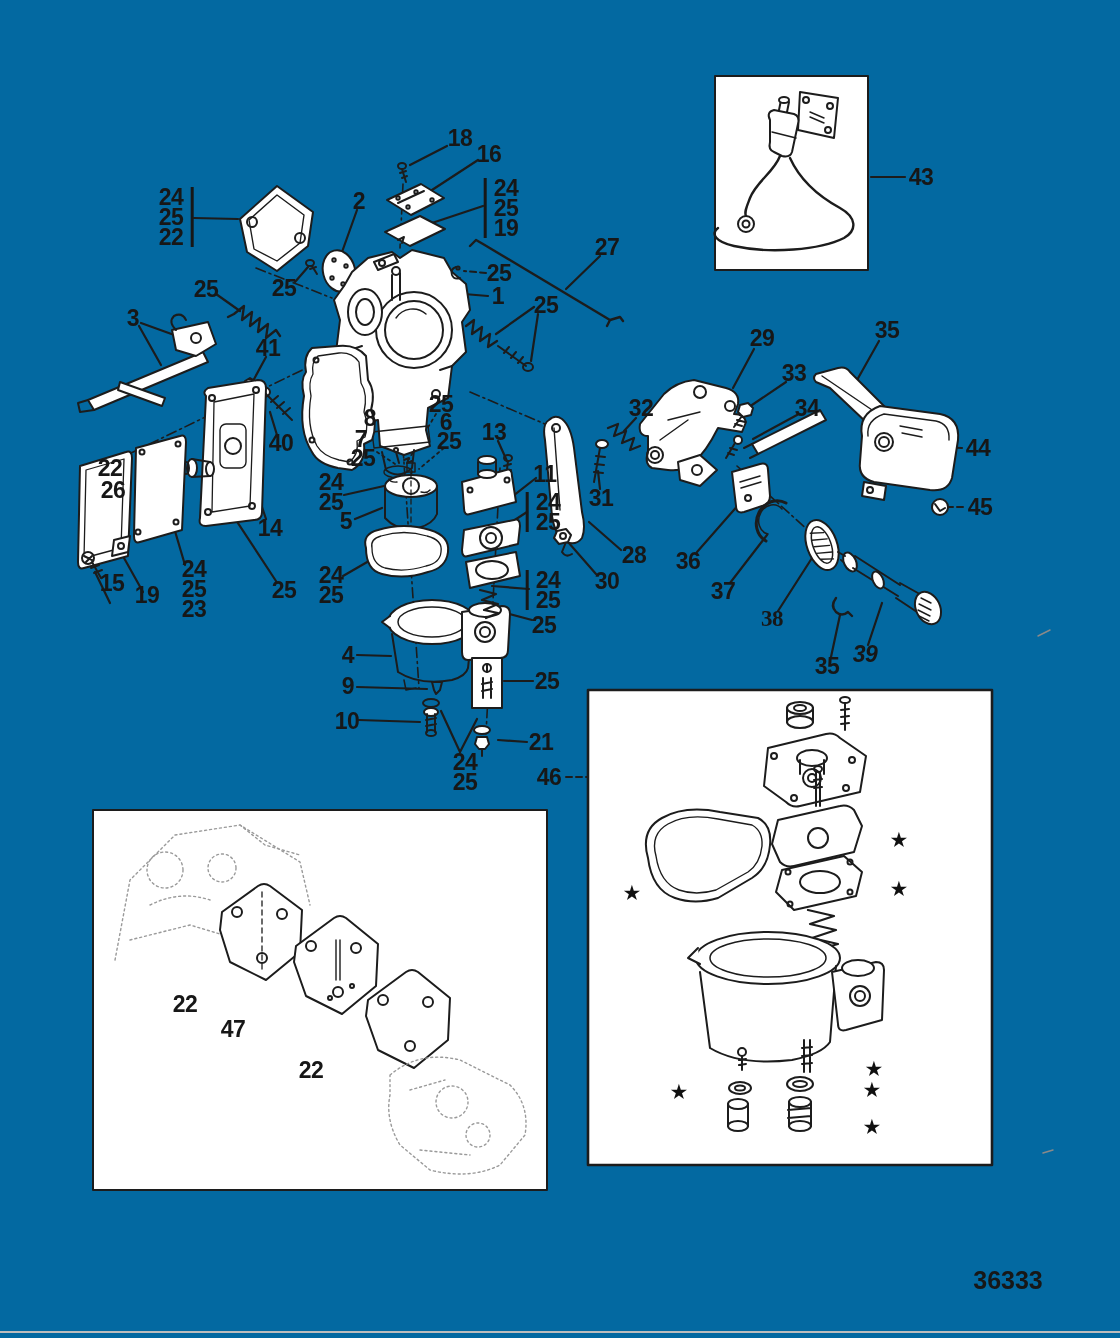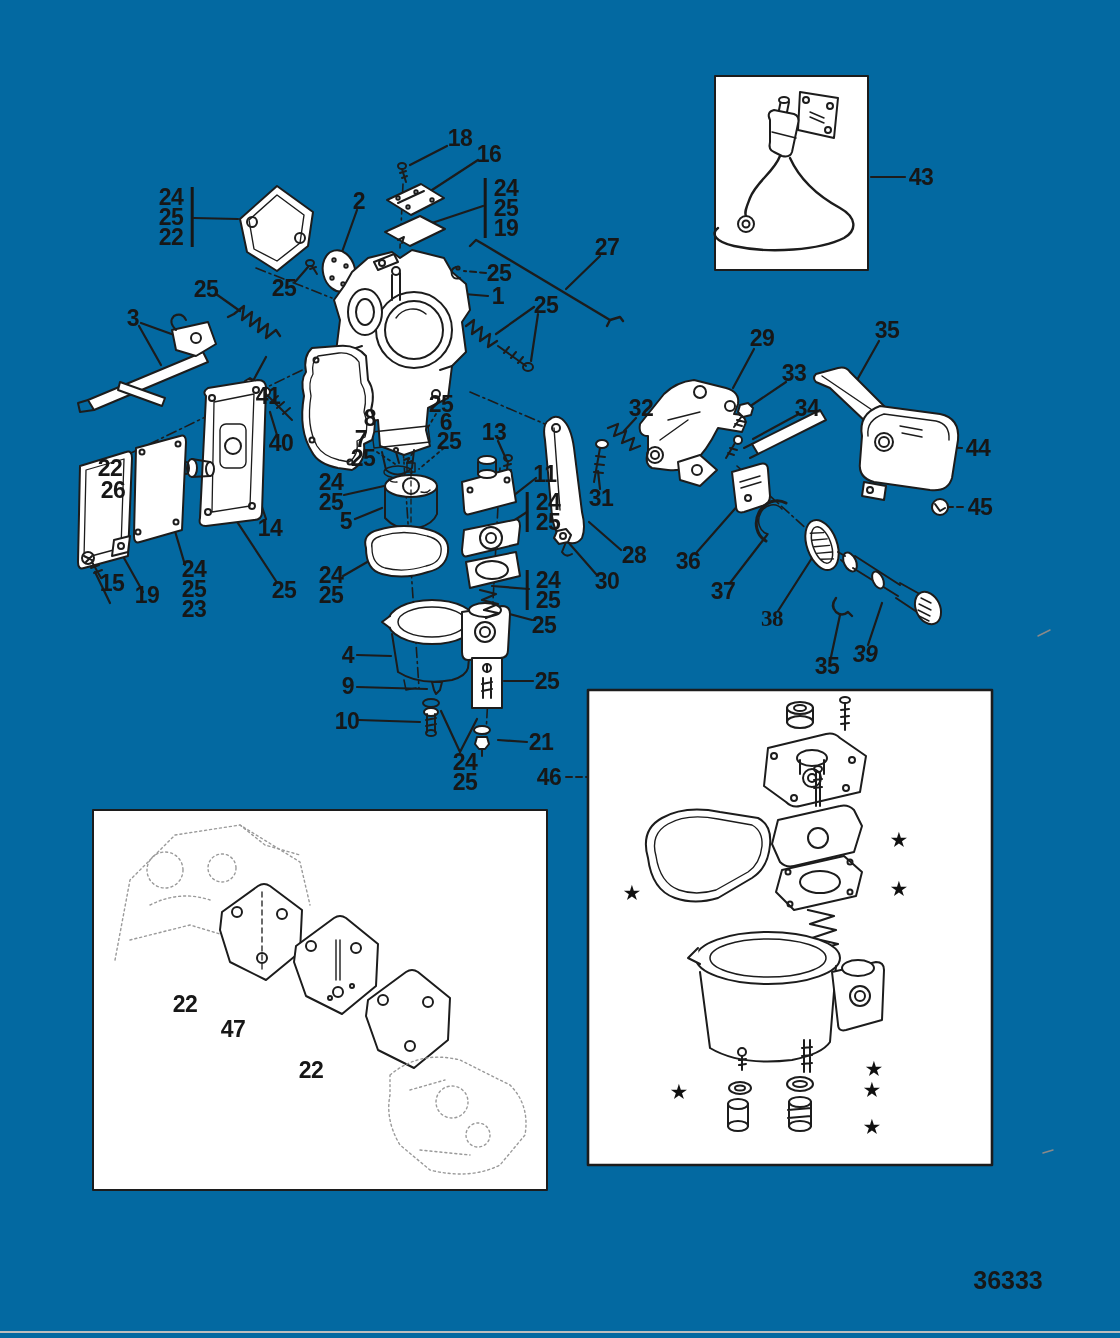--- a/index.html
+++ b/index.html
@@ -558,21 +558,21 @@
       </div>
       <div class="callout" style="left: 546px; top: 305px;">
         <div>25</div>
       </div>
       <div class="callout" style="left: 607px; top: 247px;">
         <div>27</div>
       </div>
       <div class="callout" style="left: 133px; top: 318px;">
         <div>3</div>
       </div>
-      <div class="callout" style="left: 268px; top: 348px; margin-top: 48px;">
+      <div class="callout" style="left: 268px; top: 348px;">
         <div>41</div>
       </div>
       <div class="callout" style="left: 281px; top: 443px;">
         <div>40</div>
       </div>
       <div class="callout" style="left: 370px; top: 418px;">
         <div>8</div>
       </div>
       <div class="callout" style="left: 361px; top: 439px;">
         <div>7</div>

